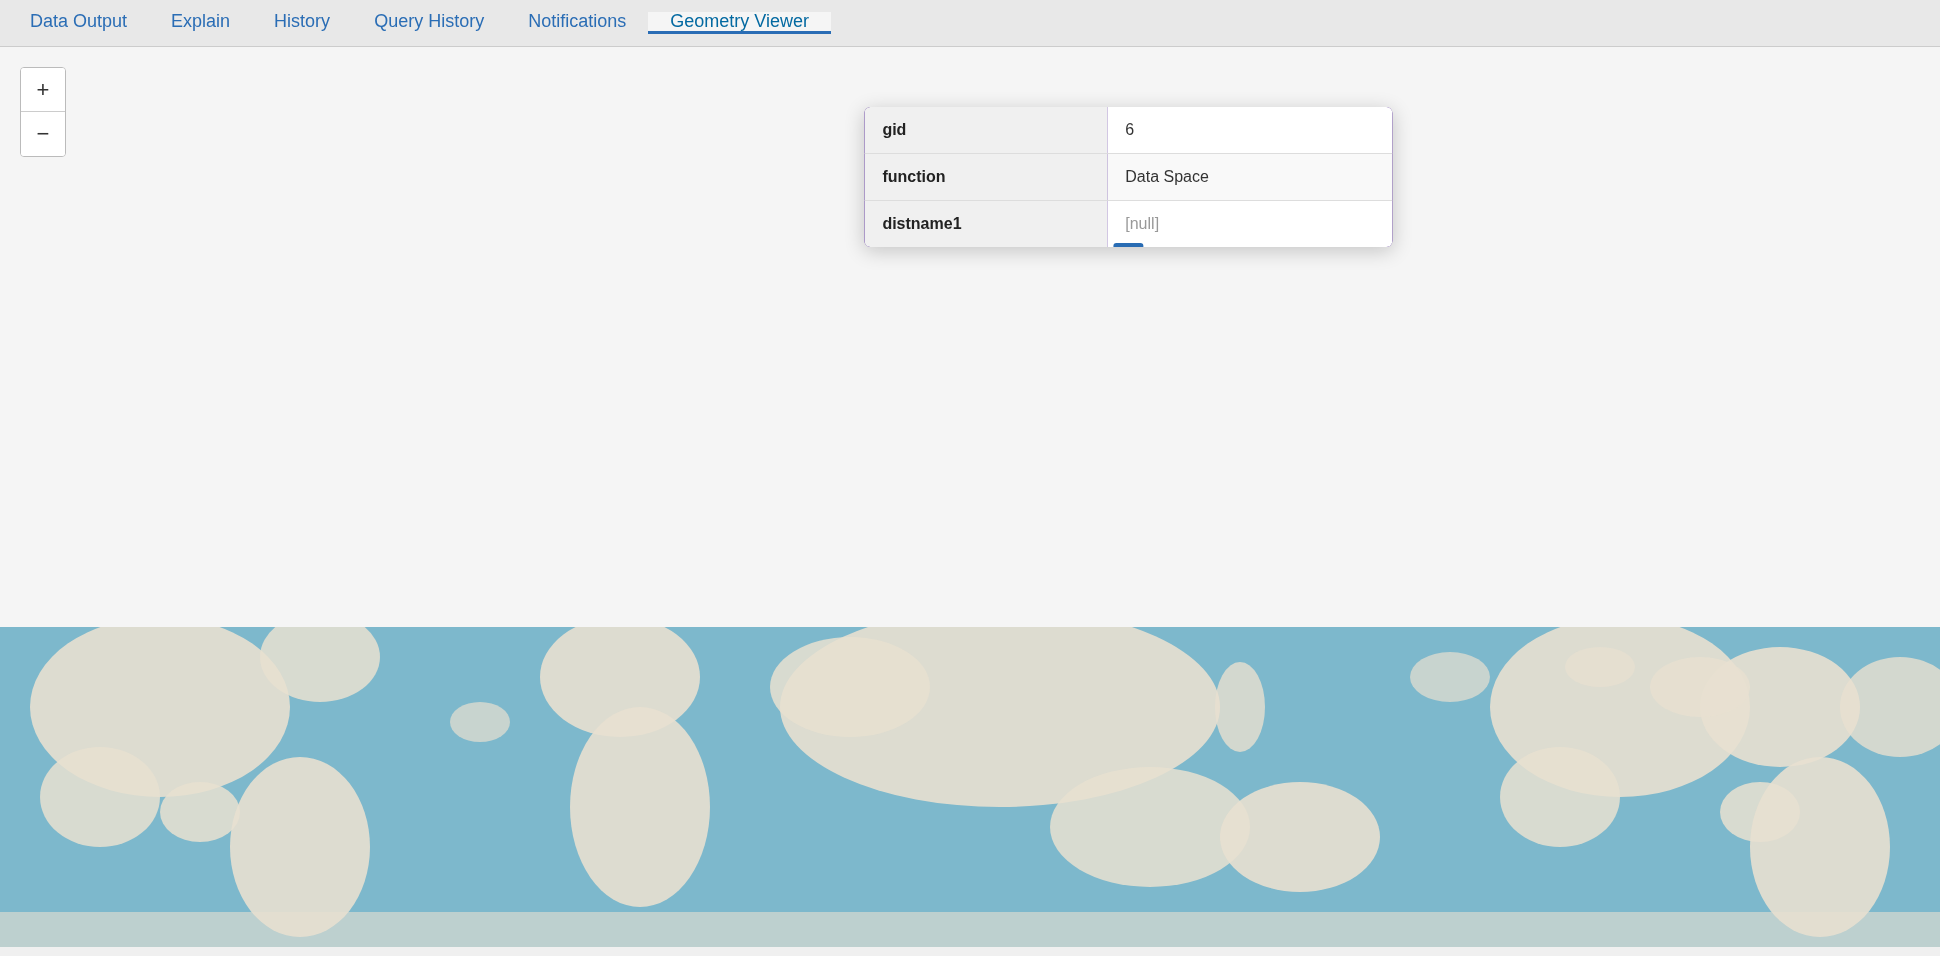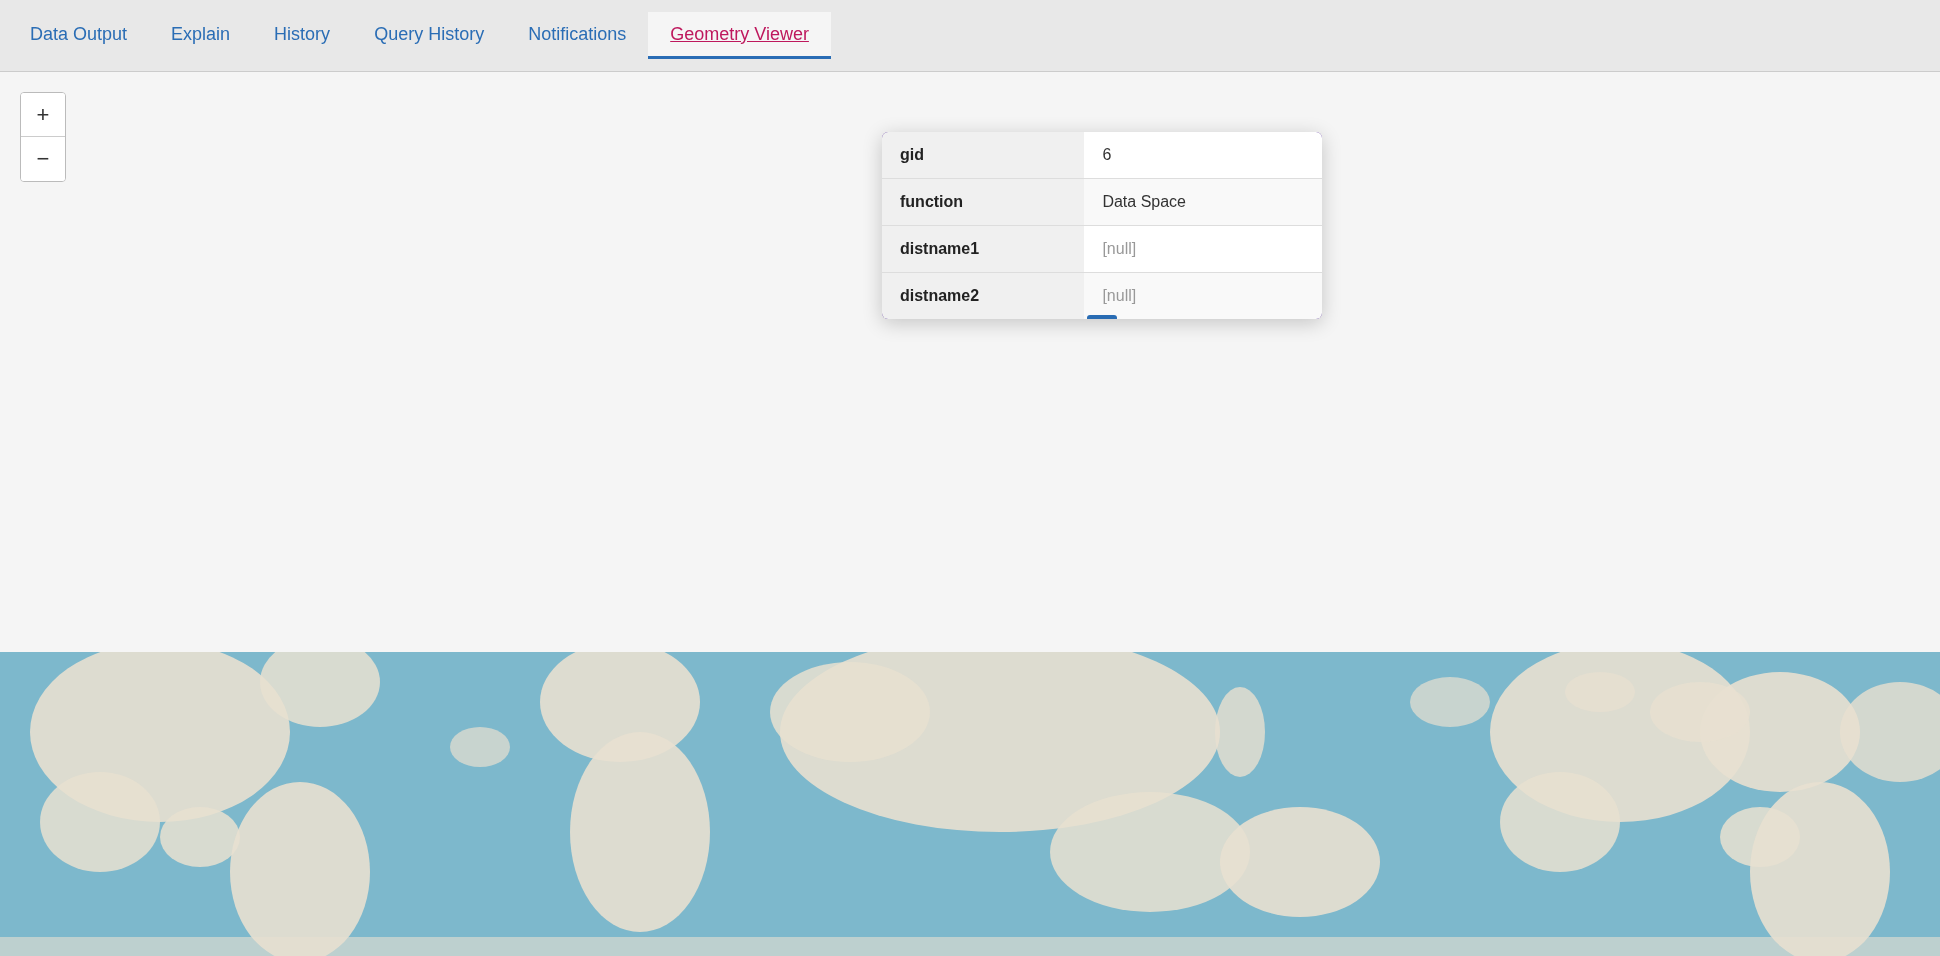--- a/index.html
+++ b/index.html
@@ -4,40 +4,39 @@
   <style>
     * { margin: 0; padding: 0; box-sizing: border-box; }
     body { font-family: -apple-system, BlinkMacSystemFont, 'Segoe UI', sans-serif; background: #f0f0f0; width: 1940px; height: 956px; overflow: hidden; }
 
     
     .tab-bar {
       display: flex;
       align-items: stretch;
       background: #e8e8e8;
       border-bottom: 1px solid #ccc;
-      height: 72px;
+      height: 47px;
       padding: 12px 8px;
     }
     .tab {
       display: flex;
       align-items: center;
       padding: 0 22px;
       font-size: 18px;
       cursor: pointer;
       color: #2a6db5;
       border-bottom: 3px solid transparent;
       white-space: nowrap;
       user-select: none;
     }
     .tab.active {
-      color: #be185d;
+      color: #0369a1;
       background: #f5f5f5;
       border-bottom: 3px solid #2a6db5;
       font-weight: 500;
-      text-decoration: underline;
     }
 
     
     .main-content {
       position: relative;
       width: 100%;
       height: calc(956px - 56px);
       background: #f5f5f5;
       overflow: hidden;
     }
@@ -69,21 +68,21 @@
       border-bottom: 1px solid #ccc;
     }
     .zoom-btn:last-child { border-bottom: none; }
 
     
     .popup-card {
       position: absolute;
       top: 60px;
       left: 50%;
       transform: translateX(-20%);
-      width: 440px;
+      width: 528px;
       background: #4c1d95;
       border-radius: 6px;
       box-shadow: 0 4px 20px rgba(0,0,0,0.2);
       z-index: 20;
       overflow: hidden;
     }
     .popup-card::after {
       content: '';
       position: absolute;
       bottom: -18px;
@@ -201,24 +200,20 @@
             <td>6</td>
           </tr>
           <tr>
             <td>function</td>
             <td>Data Space</td>
           </tr>
           <tr>
             <td>distname1</td>
             <td style="color: rgb(153, 153, 153);">[null]</td>
           </tr>
-          <tr>
-            <td>distname2</td>
-            <td style="color: rgb(153, 153, 153);">[null]</td>
-          </tr>
         </tbody>
     </table>
     <div class="popup-connector"></div>
   </div>
 
   <div class="map-area">
     <svg class="map-continents" viewBox="0 0 1940 320" preserveAspectRatio="xMidYMid slice" xmlns="http://www.w3.org/2000/svg">
 
       <ellipse cx="160" cy="80" rx="130" ry="90" fill="#e8e0d0" opacity="0.9"></ellipse>
       <ellipse cx="100" cy="170" rx="60" ry="50" fill="#e8e0d0" opacity="0.85"></ellipse>

